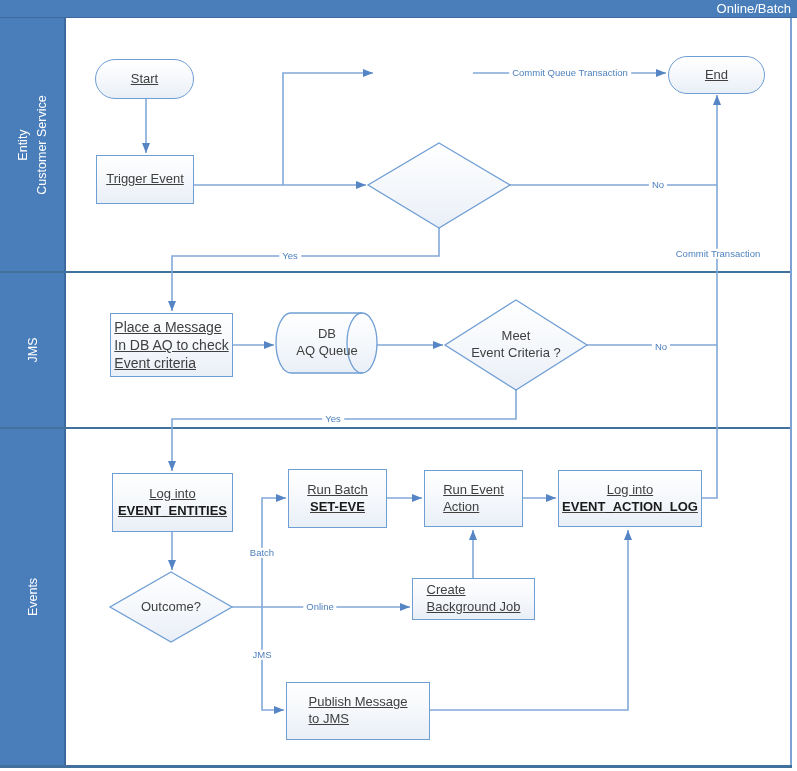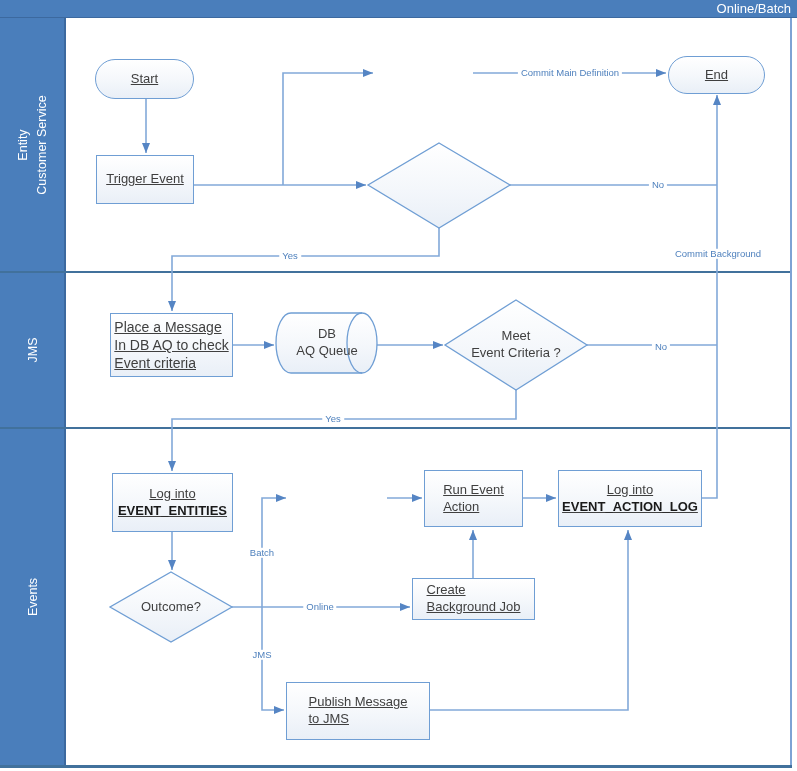--- a/index.html
+++ b/index.html
@@ -120,20 +120,24 @@
 
   <div class="node" style="left:110px;top:313px;width:123px;height:64px;font-size:14px">Place a Message
 In DB AQ to check
 Event criteria</div>
 
   <div class="node" style="left:112px;top:473px;width:121px;height:59px">
     <span>Log into</span>
     <b>EVENT_ENTITIES</b>
   </div>
 
+  <div class="node" style="left:288px;top:469px;width:99px;height:59px">
+    <span>Run Batch</span>
+    <b>SET-EVE</b>
+  </div>
 
   <div class="node" style="left:424px;top:470px;width:99px;height:57px">Run Event
 Action</div>
 
   <div class="node" style="left:558px;top:470px;width:144px;height:57px">
     <span>Log into</span>
     <b>EVENT_ACTION_LOG</b>
   </div>
 
   <div class="node" style="left:412px;top:578px;width:123px;height:42px">Create
@@ -141,23 +145,23 @@
 
   <div class="node" style="left:286px;top:682px;width:144px;height:58px">Publish Message
 to JMS</div>
 
   <div class="dtext" style="left:327px;top:343px">DB
 AQ Queue</div>
   <div class="dtext" style="left:516px;top:345px">Meet
 Event Criteria ?</div>
   <div class="dtext" style="left:171px;top:607px">Outcome?</div>
 
-  <div class="elabel" style="left:570px;top:73px">Commit Main Definition</div>
+  <div class="elabel" style="left:570px;top:73px">Commit Queue Transaction</div>
   <div class="elabel" style="left:658px;top:185px">No</div>
-  <div class="elabel" style="left:718px;top:254px">Commit Background</div>
+  <div class="elabel" style="left:718px;top:254px">Commit Transaction</div>
   <div class="elabel" style="left:290px;top:256px">Yes</div>
   <div class="elabel" style="left:661px;top:347px">No</div>
   <div class="elabel" style="left:333px;top:419px">Yes</div>
   <div class="elabel" style="left:262px;top:553px">Batch</div>
   <div class="elabel" style="left:320px;top:607px">Online</div>
   <div class="elabel" style="left:262px;top:655px">JMS</div>
 
 </div>
 
 </body></html>

